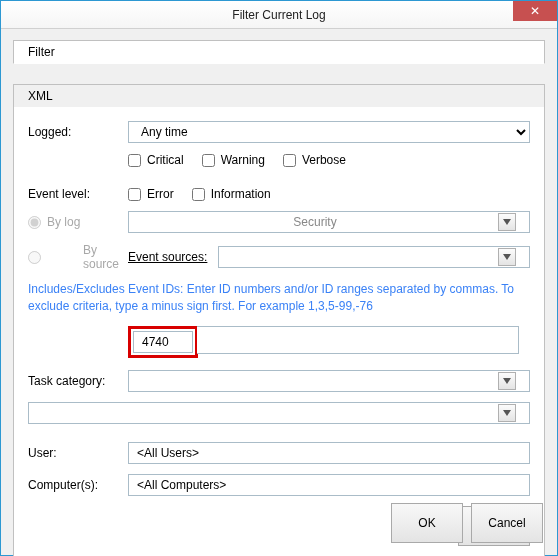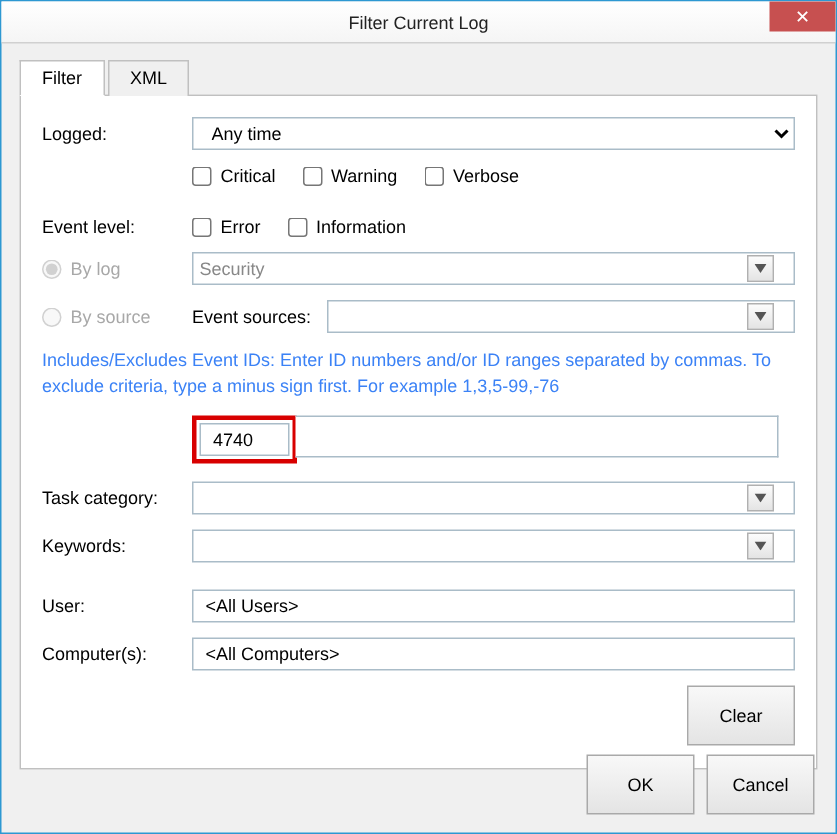--- a/index.html
+++ b/index.html
@@ -20,21 +20,21 @@
   .titlebar .title { color: #222; }
   .close-btn {
     position: absolute; right: 0; top: 0;
     width: 44px; height: 20px;
     background: #c75050; color: #fff;
     display: flex; align-items: center; justify-content: center;
     cursor: pointer;
     font-size: 14px; line-height: 1;
   }
   .content { padding: 10px 12px 12px 12px; }
-  .tabstrip { display: flex; gap: 2px; position: relative; z-index: 2; }
+  .tabstrip { display: flex; gap: 20px; position: relative; z-index: 2; flex-direction: column; }
   .tab {
     padding: 4px 14px;
     border: 1px solid #c0c0c0;
     background: #f0f0f0;
     border-bottom: none;
     position: relative; top: 1px;
     cursor: pointer;
   }
   .tab.active { background: #fff; border-bottom: 1px solid #fff; }
   .tabpanel {
@@ -53,20 +53,21 @@
     width: 100%; height: 22px;
     border: 1px solid #aabcc8;
     padding: 1px 8px; background: #fff;
   }
   .combo {
     width: 100%; height: 22px;
     border: 1px solid #aabcc8;
     background: #fff;
     display: flex; align-items: center; justify-content: space-between;
     padding: 0 12px 0 4px;
+    text-align: center;
   }
   .combo .txt { color: #888; flex:1; }
   .combo .caret-btn {
     width: 18px; height: 18px;
     border: 1px solid #b0b0b0;
     background: linear-gradient(#fcfcfc,#e4e4e4);
     display:flex; align-items:center; justify-content:center;
     margin:1px;
   }
   .combo .caret-btn svg { width:8px; height:6px; }
@@ -166,25 +167,25 @@
             <div class="caret-btn">
               <svg viewBox="0 0 8 6">
                   <path d="M0 0 L8 0 L4 6 Z" fill="#555"></path>
                 </svg>
             </div>
           </div>
         </div>
       </div>
 
       <div class="row">
-        <div class="lbl disabled" style="display:flex;align-items:center;">
+        <div class="lbl disabled" style="display:flex;align-items:center;gap:36px;">
           <input type="radio" class="radio" disabled="" style="">
           <span>By source</span>
         </div>
-        <div class="lbl" style="width:90px;">Event sources:</div>
+        <div class="lbl" style="width:90px;text-decoration:underline;">Event sources:</div>
         <div style="flex:1;">
           <div class="combo">
             <span class="txt"></span>
             <div class="caret-btn">
               <svg viewBox="0 0 8 6">
                   <path d="M0 0 L8 0 L4 6 Z" fill="#555"></path>
                 </svg>
             </div>
           </div>
         </div>
@@ -206,21 +207,20 @@
             <div class="caret-btn">
               <svg viewBox="0 0 8 6">
                   <path d="M0 0 L8 0 L4 6 Z" fill="#555"></path>
                 </svg>
             </div>
           </div>
         </div>
       </div>
 
       <div class="row">
-        <div class="lbl">Keywords:</div>
         <div style="flex:1;">
           <div class="combo">
             <span class="txt"></span>
             <div class="caret-btn">
               <svg viewBox="0 0 8 6">
                   <path d="M0 0 L8 0 L4 6 Z" fill="#555"></path>
                 </svg>
             </div>
           </div>
         </div>

